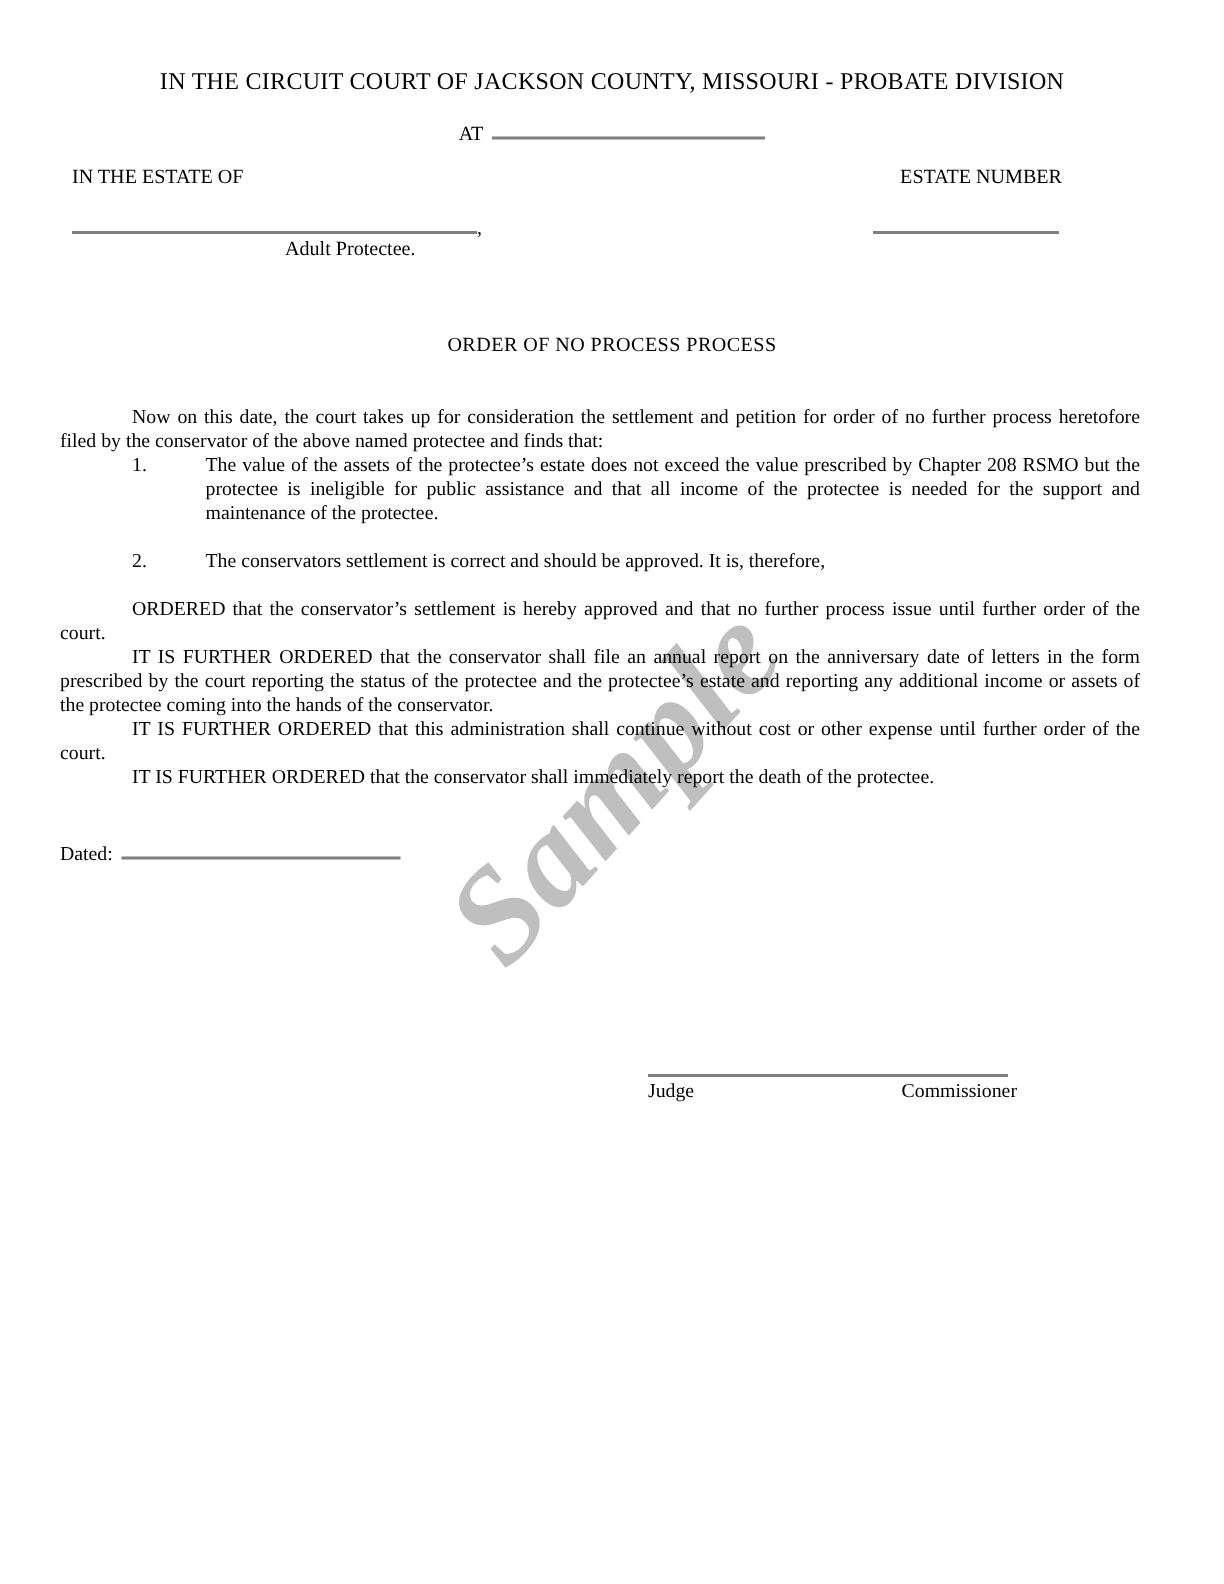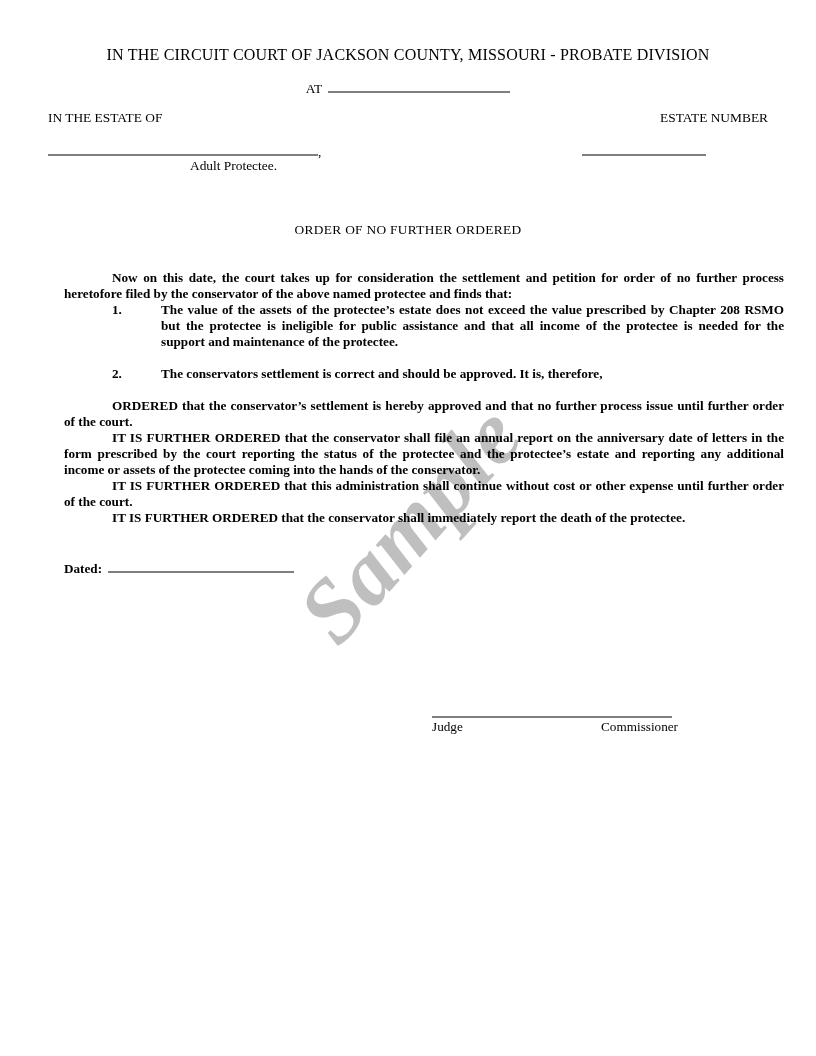--- a/index.html
+++ b/index.html
@@ -50,38 +50,37 @@
     height:13px;
     vertical-align:baseline;
   }
   .at-blank { width:182px; margin-left:6px; }
 
   .estate-row {
     position:absolute; left:48px; top:110px; width:720px;
     display:flex; justify-content:space-between;
     font-size:13.4px;
   }
-  .estate-row .right-label { }
+  .estate-row .right-label { margin-right:60px; }
 
   .protectee-line { position:absolute; left:48px; top:141px; font-size:13.4px; }
   .protectee-blank { width:270px; }
   .protectee-caption { position:absolute; left:190px; top:158px; font-size:13.4px; }
   .estate-number-line { position:absolute; left:582px; top:141px; }
   .estate-number-blank { width:124px; }
 
   .doc-title {
     position:absolute; left:48px; top:222px; width:720px;
     text-align:center; font-size:13.4px; letter-spacing:0.3px;
   }
 
   .body {
-    position:absolute; left:64px; top:270px; width:720px;
+    position:absolute; left:40px; top:270px; width:720px;
     font-size:13.2px; line-height:16px;
     text-align:justify;
-    font-weight:bold;
   }
   .body p { margin:0; }
   .indent { text-indent:48px; }
   .intro { margin-bottom:18px; }
   .item { position:relative; padding-left:97px; margin-bottom:16px; }
   .item .num { position:absolute; left:48px; top:0; }
   .mb15 { margin-bottom:15px; }
   .mb16 { margin-bottom:16px; }
 
   .dated { margin-top:32px; text-align:left; }
@@ -110,21 +109,21 @@
     <span>IN THE ESTATE OF</span>
     <span class="right-label">ESTATE NUMBER</span>
   </div>
 
   <div class="protectee-line"><span class="blank protectee-blank"></span><span>,</span></div>
 
   <div class="protectee-caption">Adult Protectee.</div>
 
   <div class="estate-number-line"><span class="blank estate-number-blank"></span></div>
 
-  <div class="doc-title">ORDER OF NO FURTHER ORDERED</div>
+  <div class="doc-title">ORDER OF NO PROCESS PROCESS</div>
 
   <div class="body">
 
     <p class="indent intro">Now on this date, the court takes up for consideration the settlement and petition for order of no further process heretofore filed by the conservator of the above named protectee and finds that:</p>
 
     <div class="item">
       <span class="num">1.</span>
       <span>The value of the assets of the protectee’s estate does not exceed the value prescribed by Chapter 208 RSMO but the protectee is ineligible for public assistance and that all income of the protectee is needed for the support and maintenance of the protectee.</span>
     </div>
 

